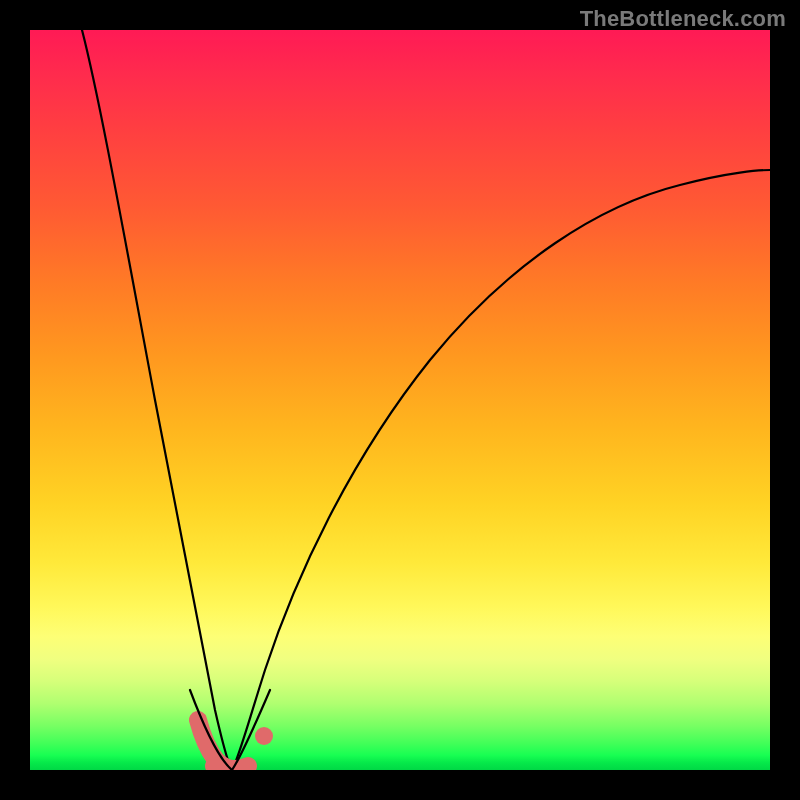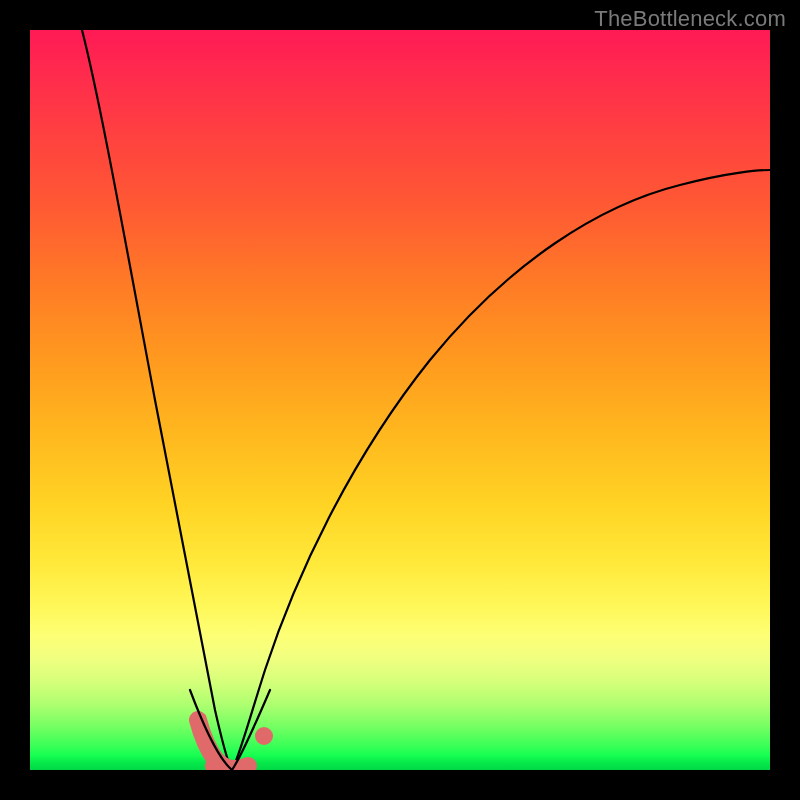--- a/index.html
+++ b/index.html
@@ -10,20 +10,21 @@
     background: #000;
     overflow: hidden;
   }
   .frame {
     position: absolute;
     left: 0;
     top: 0;
     width: 800px;
     height: 800px;
     background: #000;
+    font-weight: bold;
   }
   .plot {
     position: absolute;
     left: 30px;
     top: 30px;
     width: 740px;
     height: 740px;
     overflow: hidden;
   }
   .gradient {

